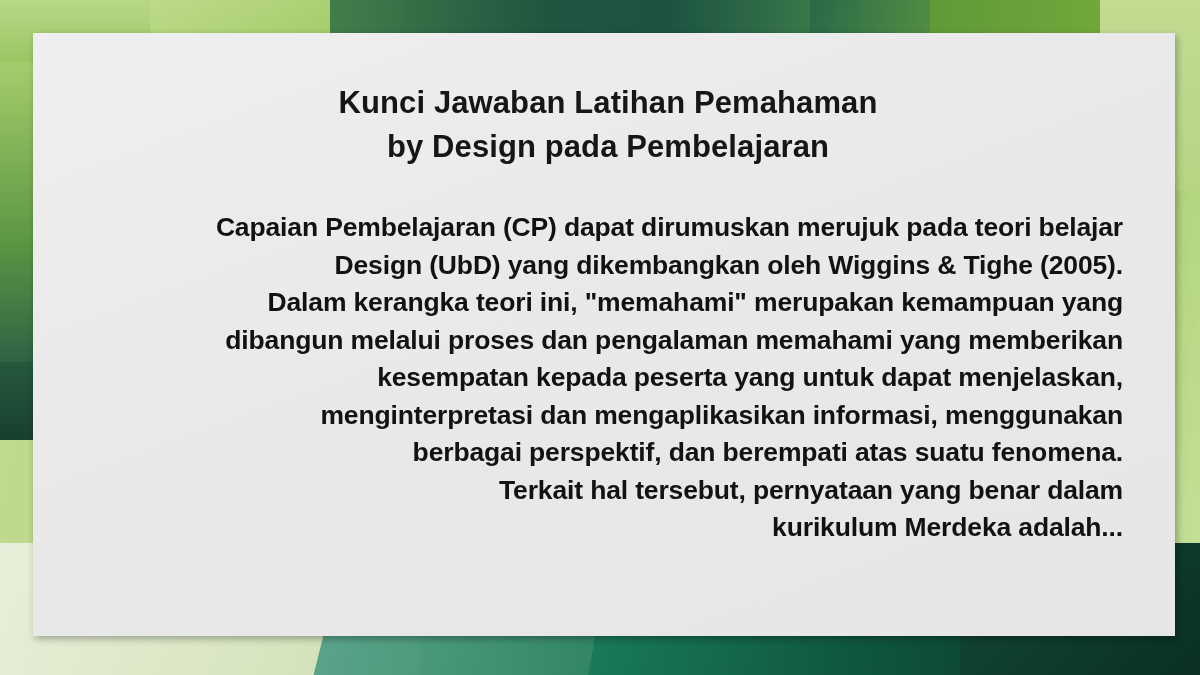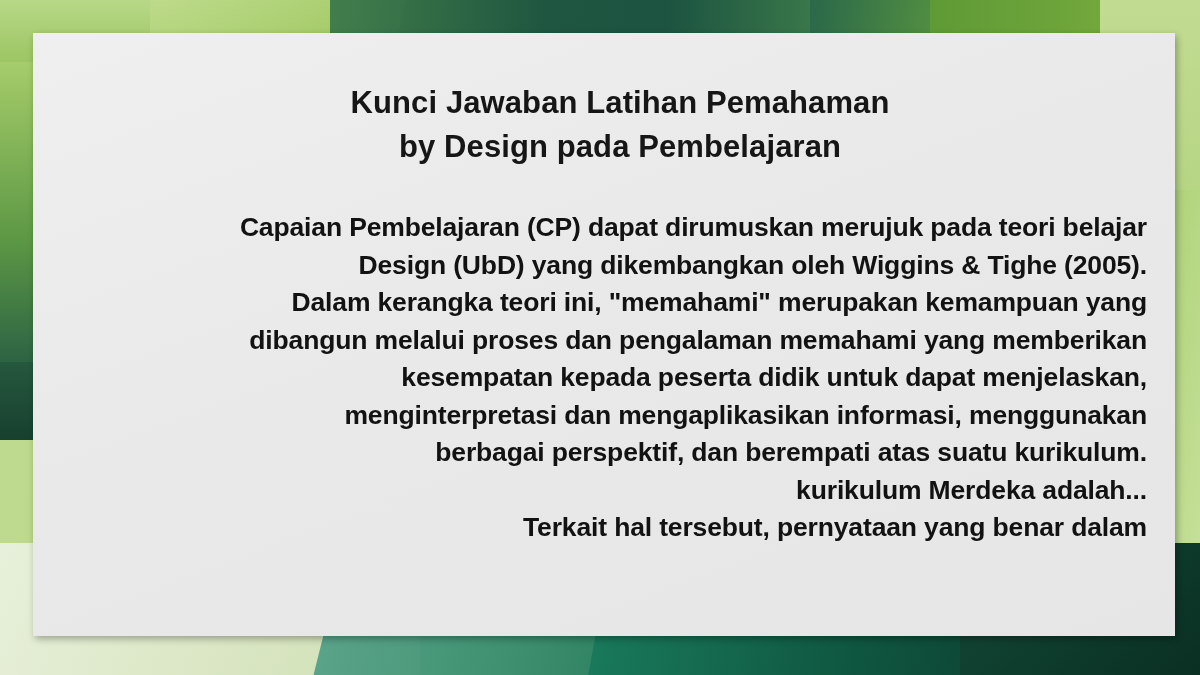--- a/index.html
+++ b/index.html
@@ -117,21 +117,21 @@
   
   .card {
     position: absolute;
     left: 33px;
     top: 33px;
     width: 1142px;
     height: 603px;
     background: linear-gradient(160deg, #efefef 0%, #e9e9e9 45%, #e6e6e6 100%);
     box-shadow: 2px 3px 7px rgba(0, 0, 0, 0.30);
     box-sizing: border-box;
-    padding: 48px 28px 20px 60px;
+    padding: 48px 52px 20px 60px;
     overflow: hidden;
   }
 
   .title-block {
     text-align: center;
     margin: 0 0 40px 0;
   }
 
   .title-line {
     font-family: "Liberation Sans", sans-serif;
@@ -181,21 +181,21 @@
     <div class="title-block">
       <div class="title-line">Kunci Jawaban Latihan Pemahaman</div>
       <div class="title-line">by Design pada Pembelajaran</div>
     </div>
 
     <div class="body-block">
       <div class="body-line">Capaian Pembelajaran (CP) dapat dirumuskan merujuk pada teori belajar</div>
       <div class="body-line">Design (UbD) yang dikembangkan oleh Wiggins &amp; Tighe (2005).</div>
       <div class="body-line">Dalam kerangka teori ini, "memahami" merupakan kemampuan yang</div>
       <div class="body-line">dibangun melalui proses dan pengalaman memahami yang memberikan</div>
-      <div class="body-line">kesempatan kepada peserta didik untuk dapat menjelaskan,</div>
+      <div class="body-line">kesempatan kepada peserta yang untuk dapat menjelaskan,</div>
       <div class="body-line">menginterpretasi dan mengaplikasikan informasi, menggunakan</div>
-      <div class="body-line">berbagai perspektif, dan berempati atas suatu kurikulum.</div>
+      <div class="body-line">berbagai perspektif, dan berempati atas suatu fenomena.</div>
+      <div class="body-line">Terkait hal tersebut, pernyataan yang benar dalam</div>
       <div class="body-line">kurikulum Merdeka adalah...</div>
-      <div class="body-line">Terkait hal tersebut, pernyataan yang benar dalam</div>
     </div>
 
   </div>
 </div>
 
 </body></html>

